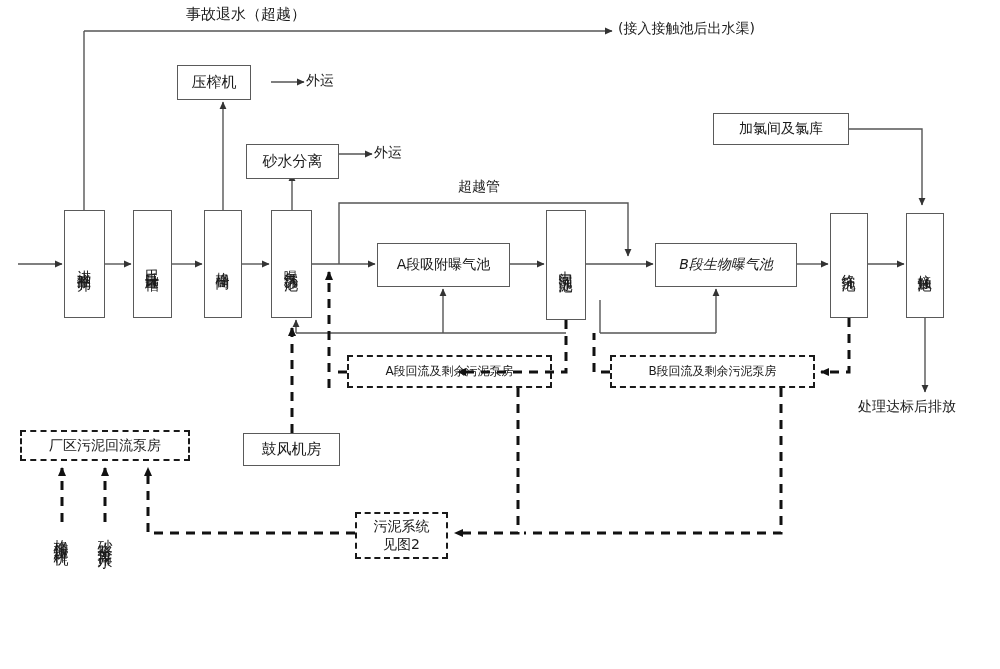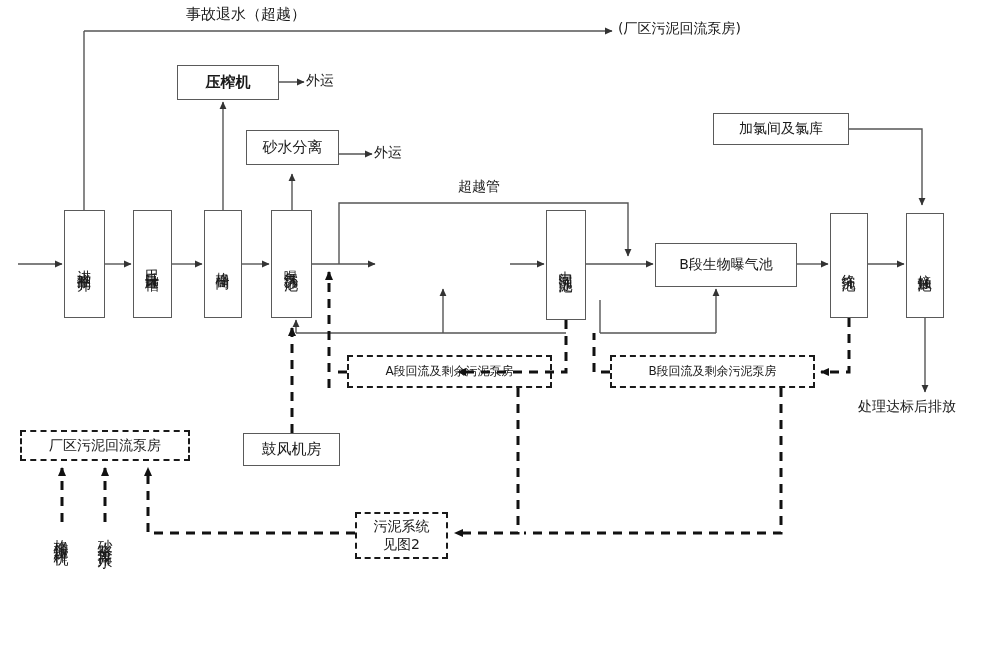--- a/index.html
+++ b/index.html
@@ -87,51 +87,54 @@
 
       <path d="M355,533 L148,533 L148,468" marker-end="url(#ahd)"></path>
 
       <path d="M62,522 L62,468" marker-end="url(#ahd)"></path>
 
       <path d="M105,522 L105,468" marker-end="url(#ahd)"></path>
     </g>
   </svg>
 
   <div class="lbl f15" style="left:186px;top:5px;">事故退水（超越）</div>
-  <div class="lbl f14" style="left:618px;top:20px;">(厂区污泥回流泵房)</div>
+  <div class="lbl f14" style="left:618px;top:20px;">(接入接触池后出水渠)</div>
   <div class="lbl f14" style="left:446px;top:178px;margin-left:12px;">超越管</div>
   <div class="lbl f14" style="left:858px;top:398px;">处理达标后排放</div>
 
   <div class="lbl f14" style="left:306px;top:72px;">外运</div>
   <div class="lbl f14" style="left:374px;top:144px;">外运</div>
   <div class="lbl v f15" style="left:52px;top:527px;width:18px;">格栅压榨机</div>
   <div class="lbl v f15" style="left:96px;top:527px;width:18px;">砂水分离排水</div>
 
   <div class="node solidbox" style="left:64px;top:210px;width:41px;height:108px;">
     <span class="vtext f14">进水控制井</span>
   </div>
   <div class="node solidbox" style="left:133px;top:210px;width:39px;height:108px;">
     <span class="vtext f14">巴氏计量槽</span>
   </div>
   <div class="node solidbox" style="left:204px;top:210px;width:38px;height:108px;">
     <span class="vtext f14">格栅间</span>
   </div>
   <div class="node solidbox" style="left:271px;top:210px;width:41px;height:108px;">
     <span class="vtext f14">曝气沉砂池</span>
   </div>
-  <div class="node solidbox f15" style="left:177px;top:65px;width:102px;height:35px;font-weight:bold;">
+  <div class="node solidbox f15" style="left:177px;top:65px;width:74px;height:35px;">
     <span>压榨机</span>
   </div>
-  <div class="node solidbox f15" style="left:246px;top:130px;width:93px;height:35px;">
+  <div class="node solidbox f15" style="left:246px;top:144px;width:93px;height:35px;">
     <span>砂水分离</span>
+  </div>
+  <div class="node solidbox f14" style="left:377px;top:243px;width:133px;height:44px;">
+    <span>A段吸附曝气池</span>
   </div>
   <div class="node solidbox" style="left:546px;top:210px;width:40px;height:110px;">
     <span class="vtext f14">中间沉淀池</span>
   </div>
-  <div class="node solidbox f14" style="left:655px;top:243px;width:142px;height:44px;">
+  <div class="node solidbox f14" style="left:655px;top:243px;width:142px;height:44px;font-style:italic;">
     <span>B段生物曝气池</span>
   </div>
   <div class="node solidbox" style="left:830px;top:213px;width:38px;height:105px;">
     <span class="vtext f14">终沉池</span>
   </div>
   <div class="node solidbox" style="left:906px;top:213px;width:38px;height:105px;">
     <span class="vtext f14">接触池</span>
   </div>
   <div class="node solidbox f14" style="left:713px;top:113px;width:136px;height:32px;">
     <span>加氯间及氯库</span>

